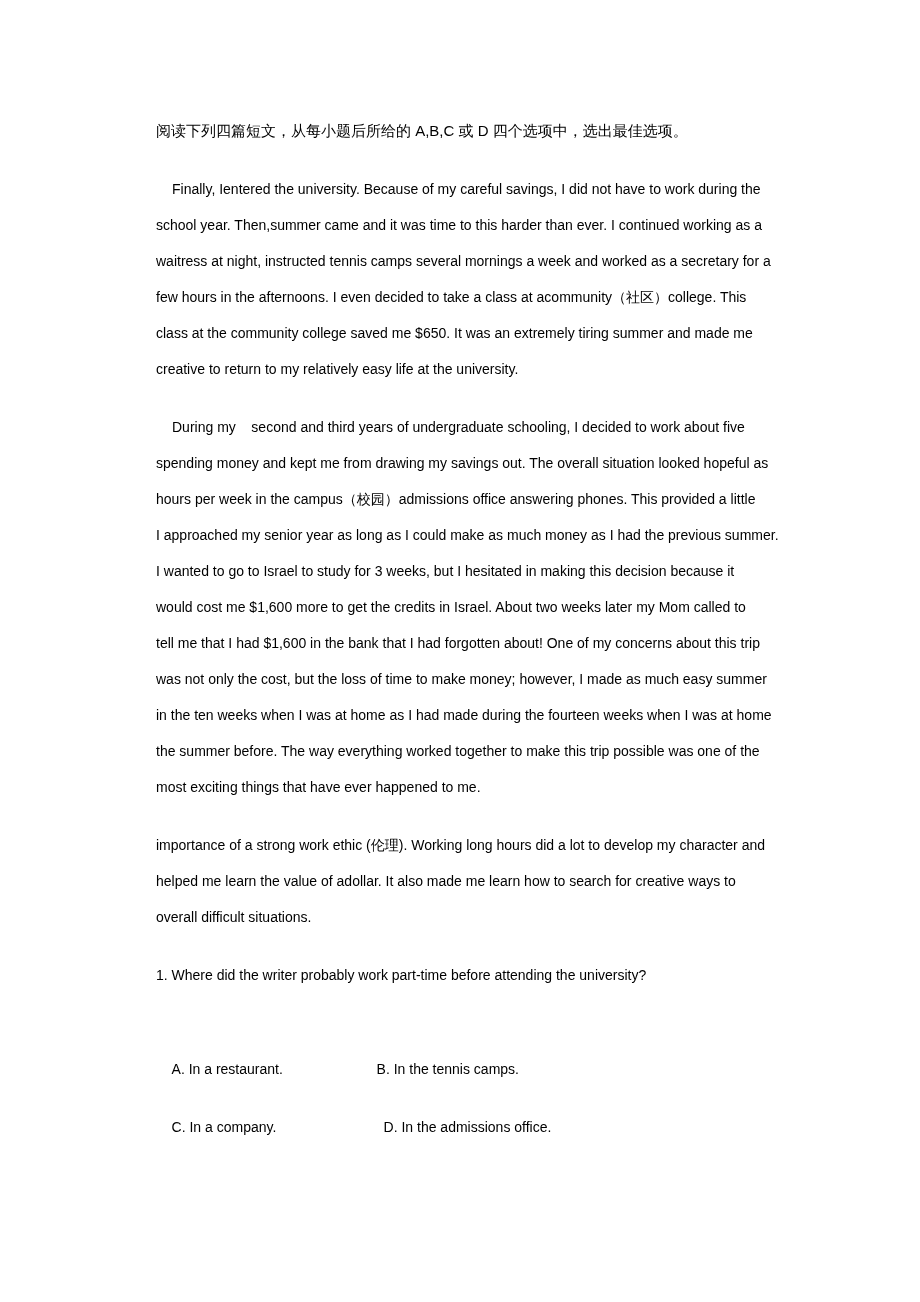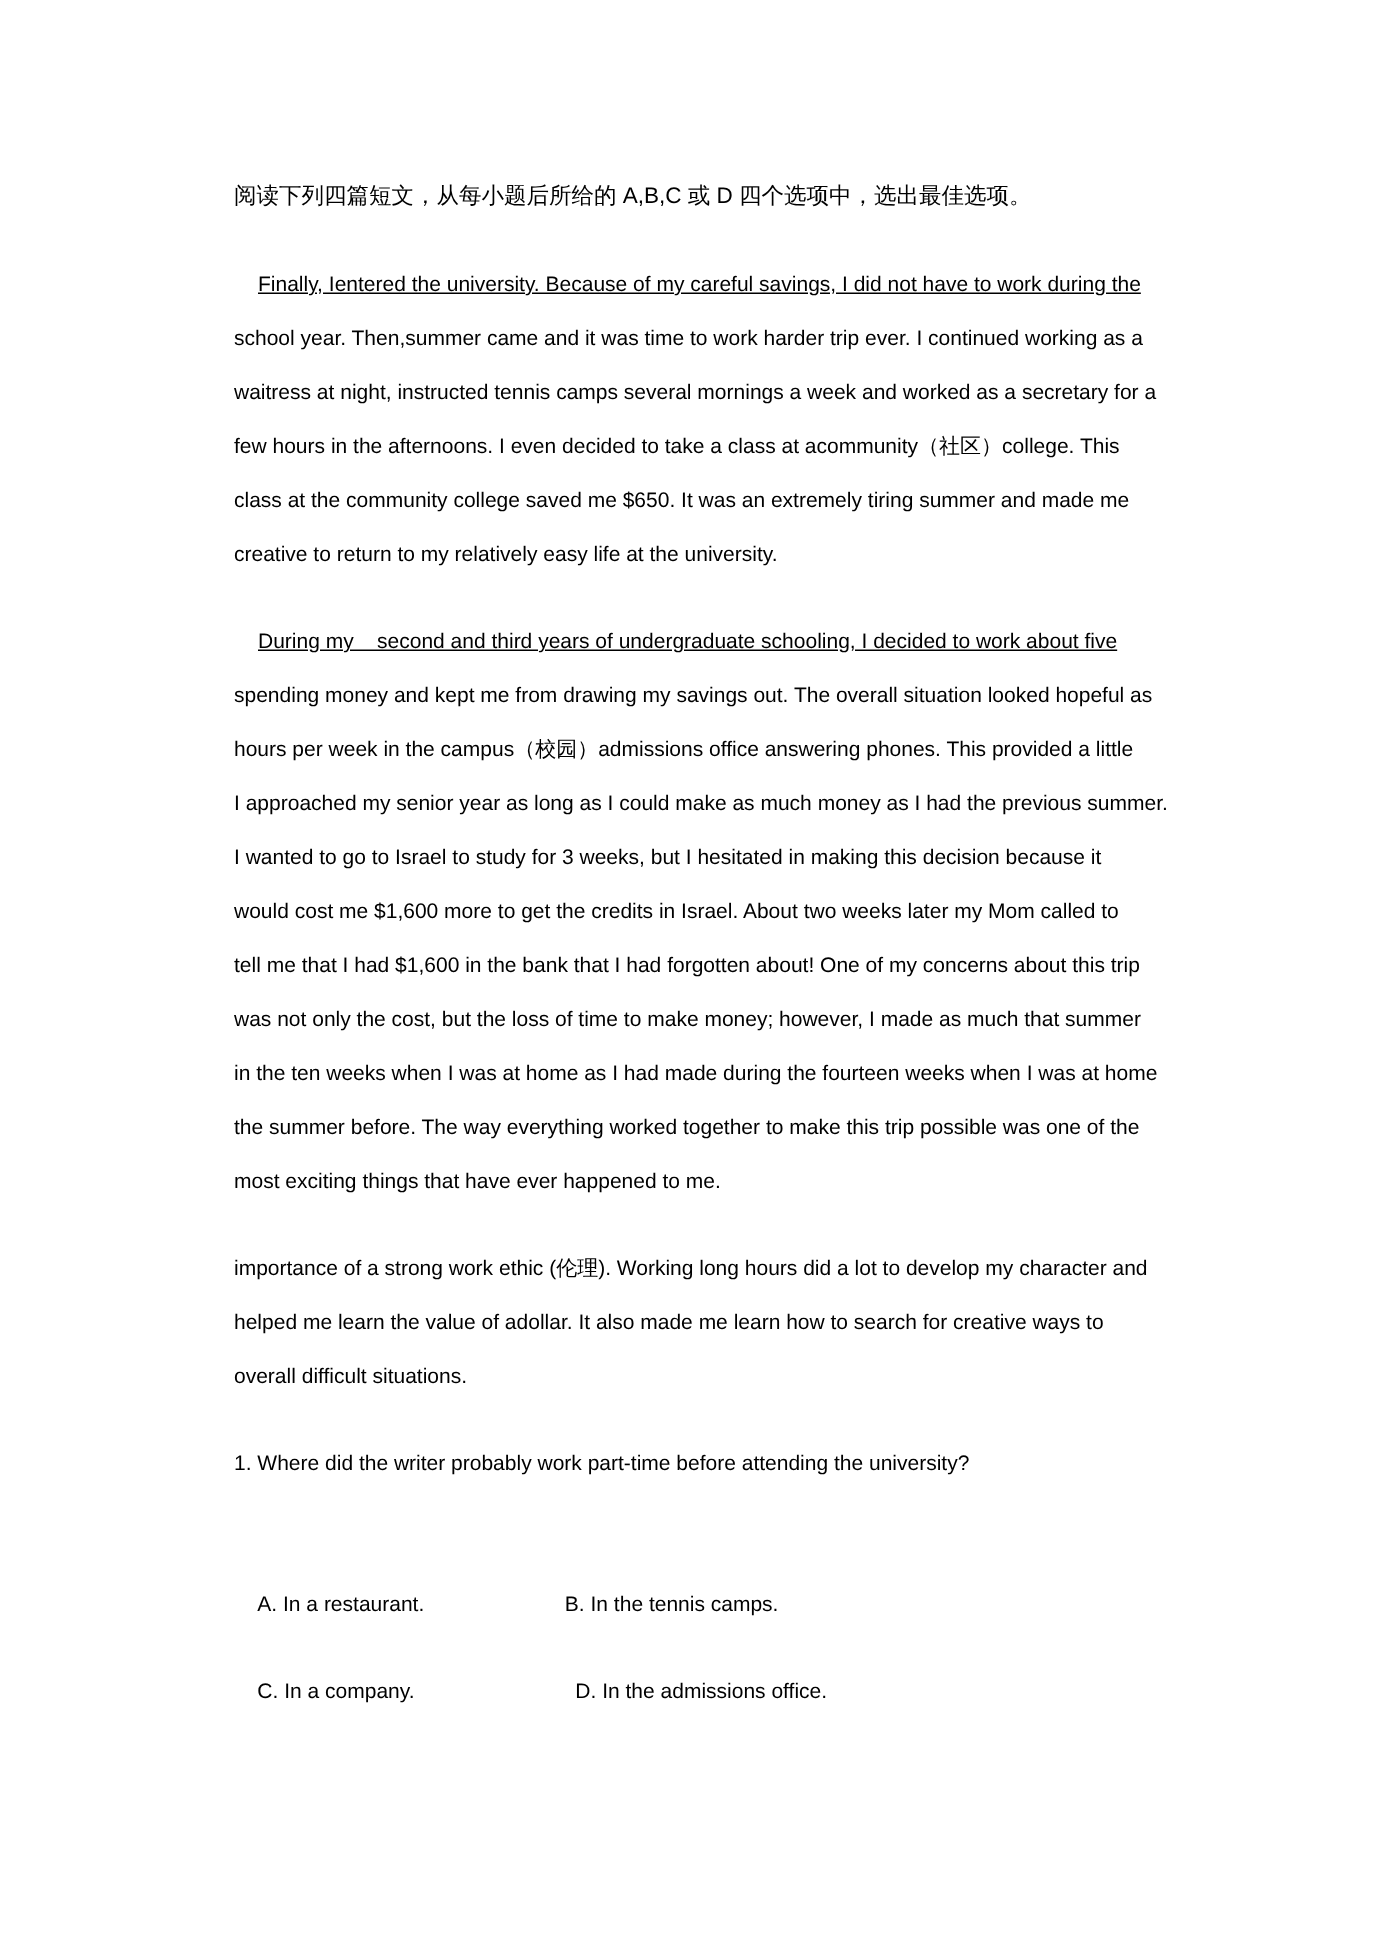--- a/index.html
+++ b/index.html
@@ -30,21 +30,20 @@
   }
   .block {
     margin-bottom: 22px;
   }
   .instruction {
     font-family: "Liberation Sans", "Liberation Serif", serif;
     font-size: 15px;
   }
   .indent {
     padding-left: 16px;
-    text-decoration: underline;
   }
   .options-row {
     height: 36px;
     line-height: 36px;
     white-space: pre;
   }
   .opt {
     display: inline-block;
   }
   .opt-a { width: 205px; }
@@ -53,35 +52,35 @@
 </head>
 <body>
 
 <div class="page">
 
   <div class="line instruction block">阅读下列四篇短文，从每小题后所给的 A,B,C 或 D 四个选项中，选出最佳选项。</div>
 
   <div id="paragraphs">
       <div class="paragraph block">
         <div class="line indent">Finally, Ientered the university. Because of my careful savings, I did not have to work during the</div>
-        <div class="line">school year. Then,summer came and it was time to work harder trip ever. I continued working as a</div>
+        <div class="line">school year. Then,summer came and it was time to this harder than ever. I continued working as a</div>
         <div class="line">waitress at night, instructed tennis camps several mornings a week and worked as a secretary for a</div>
         <div class="line">few hours in the afternoons. I even decided to take a class at acommunity（社区）college. This</div>
         <div class="line">class at the community college saved me $650. It was an extremely tiring summer and made me</div>
         <div class="line">creative to return to my relatively easy life at the university.</div>
       </div>
       <div class="paragraph block">
         <div class="line indent">During my    second and third years of undergraduate schooling, I decided to work about five</div>
         <div class="line">spending money and kept me from drawing my savings out. The overall situation looked hopeful as</div>
         <div class="line">hours per week in the campus（校园）admissions office answering phones. This provided a little</div>
         <div class="line">I approached my senior year as long as I could make as much money as I had the previous summer.</div>
         <div class="line">I wanted to go to Israel to study for 3 weeks, but I hesitated in making this decision because it</div>
         <div class="line">would cost me $1,600 more to get the credits in Israel. About two weeks later my Mom called to</div>
         <div class="line">tell me that I had $1,600 in the bank that I had forgotten about! One of my concerns about this trip</div>
-        <div class="line">was not only the cost, but the loss of time to make money; however, I made as much that summer</div>
+        <div class="line">was not only the cost, but the loss of time to make money; however, I made as much easy summer</div>
         <div class="line">in the ten weeks when I was at home as I had made during the fourteen weeks when I was at home</div>
         <div class="line">the summer before. The way everything worked together to make this trip possible was one of the</div>
         <div class="line">most exciting things that have ever happened to me.</div>
       </div>
       <div class="paragraph block">
         <div class="line">importance of a strong work ethic (伦理). Working long hours did a lot to develop my character and</div>
         <div class="line">helped me learn the value of adollar. It also made me learn how to search for creative ways to</div>
         <div class="line">overall difficult situations.</div>
       </div>
     </div>

